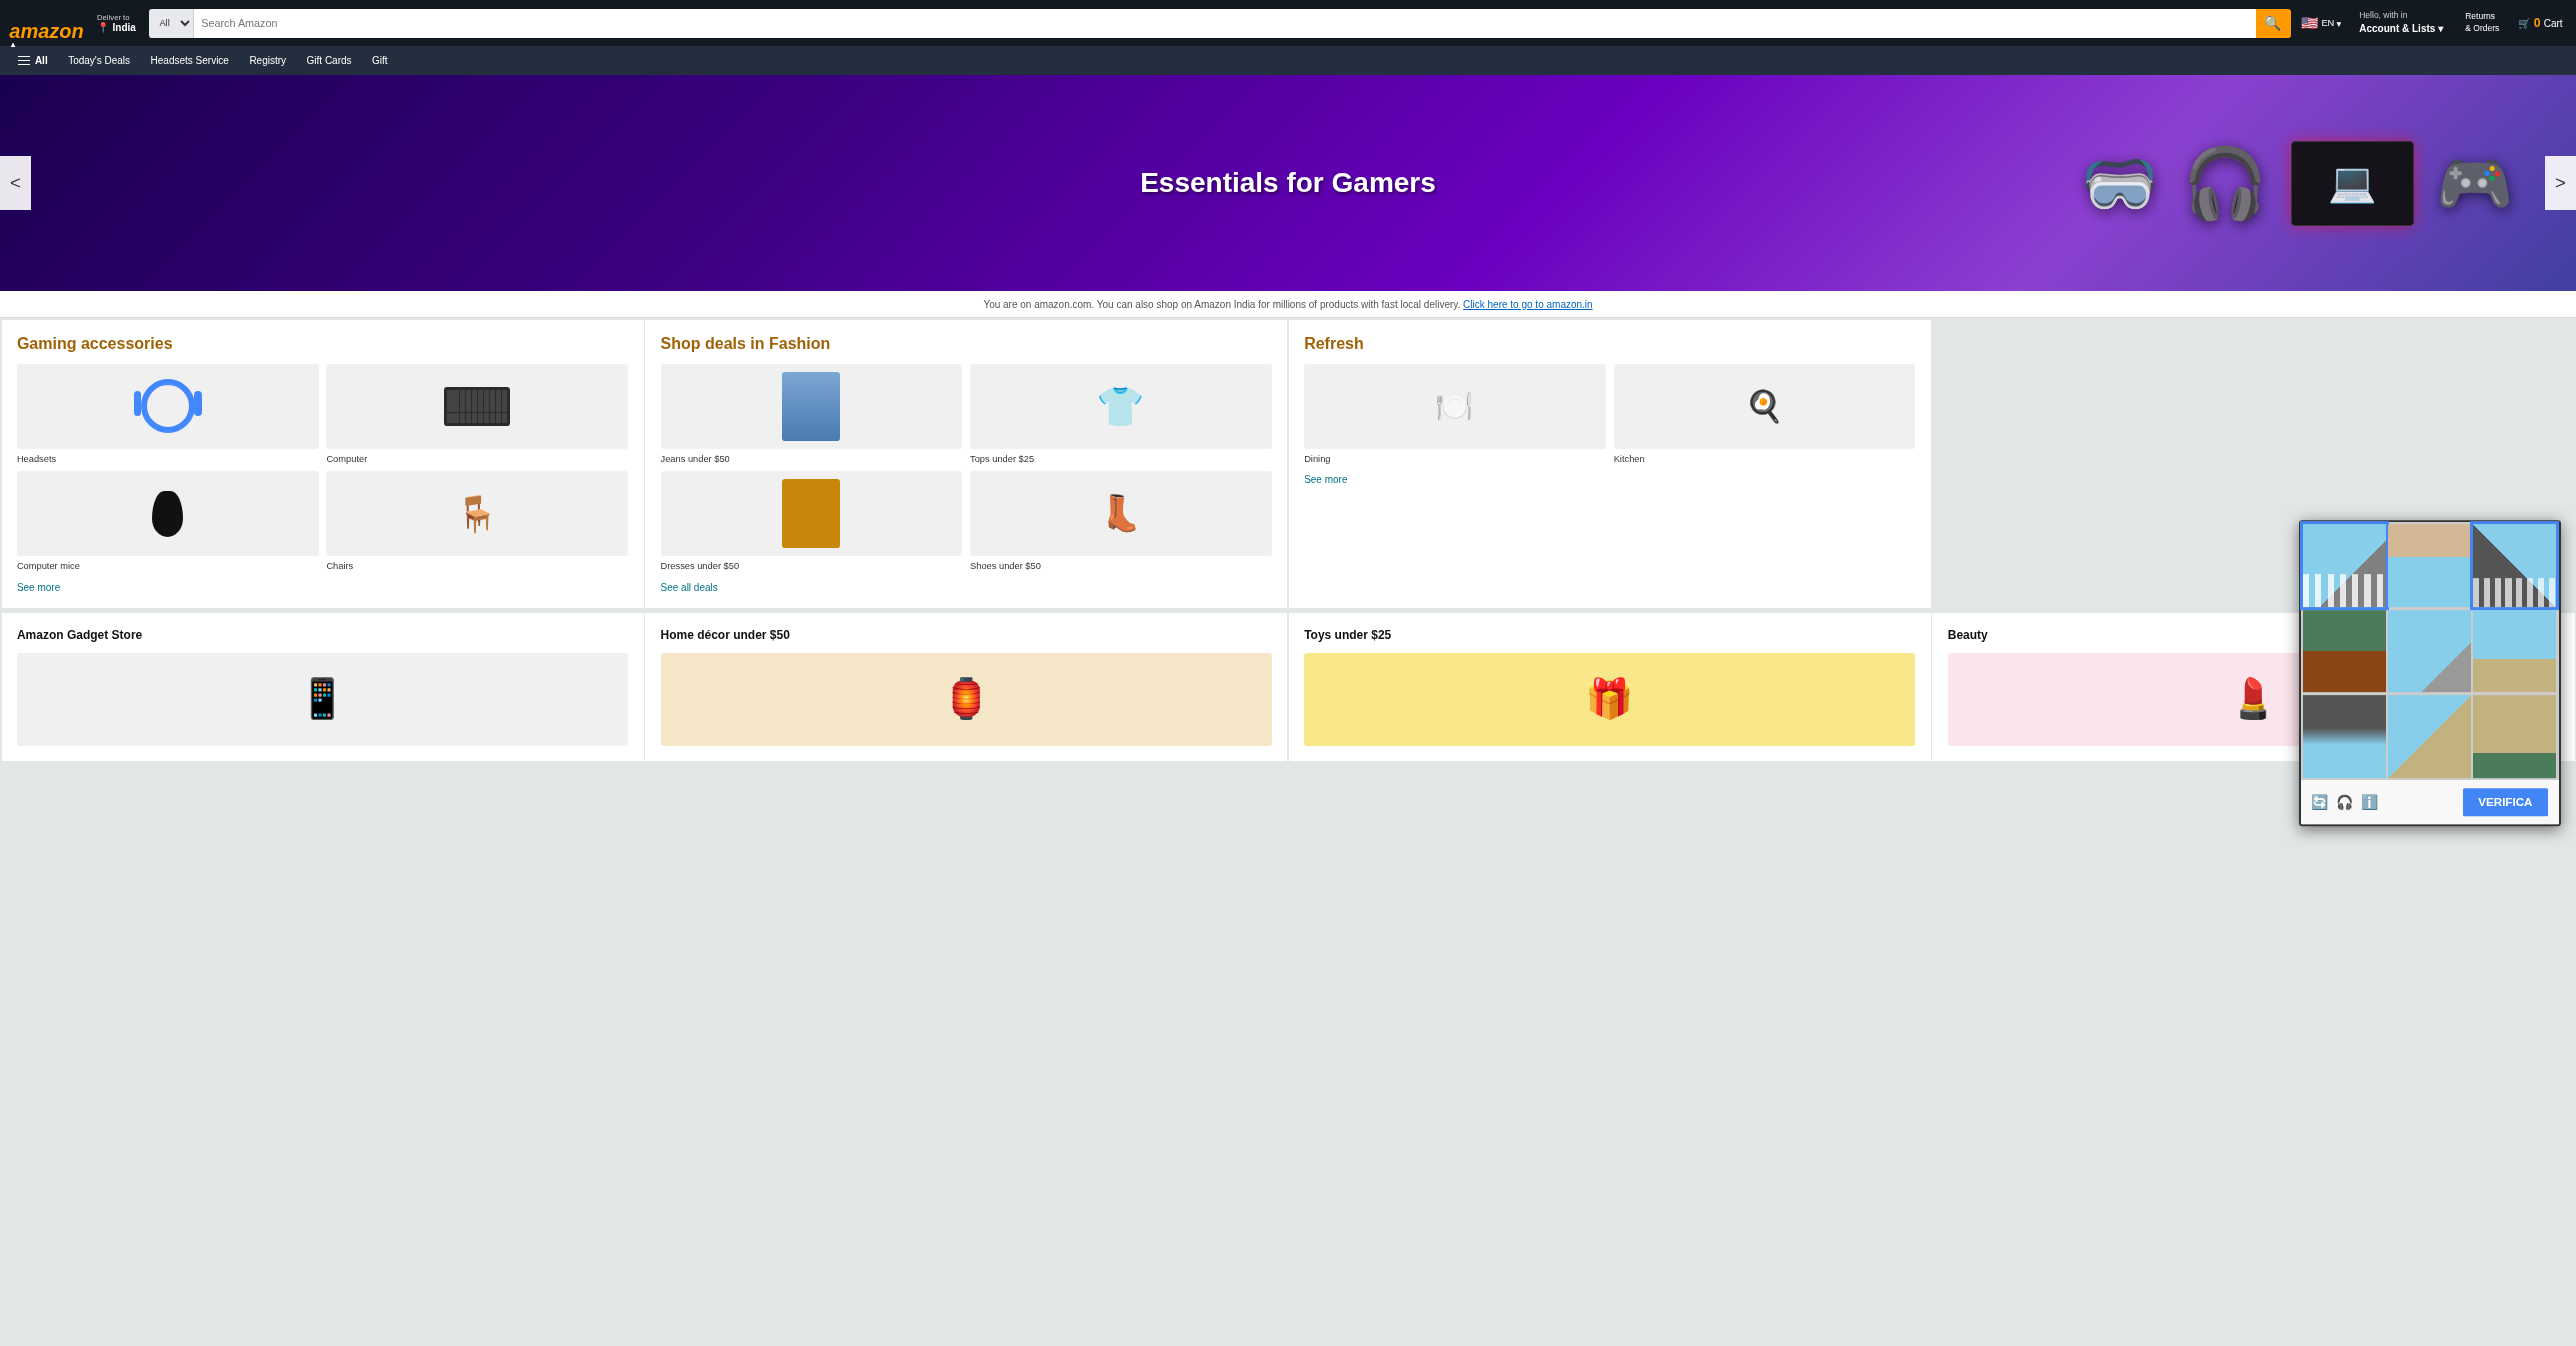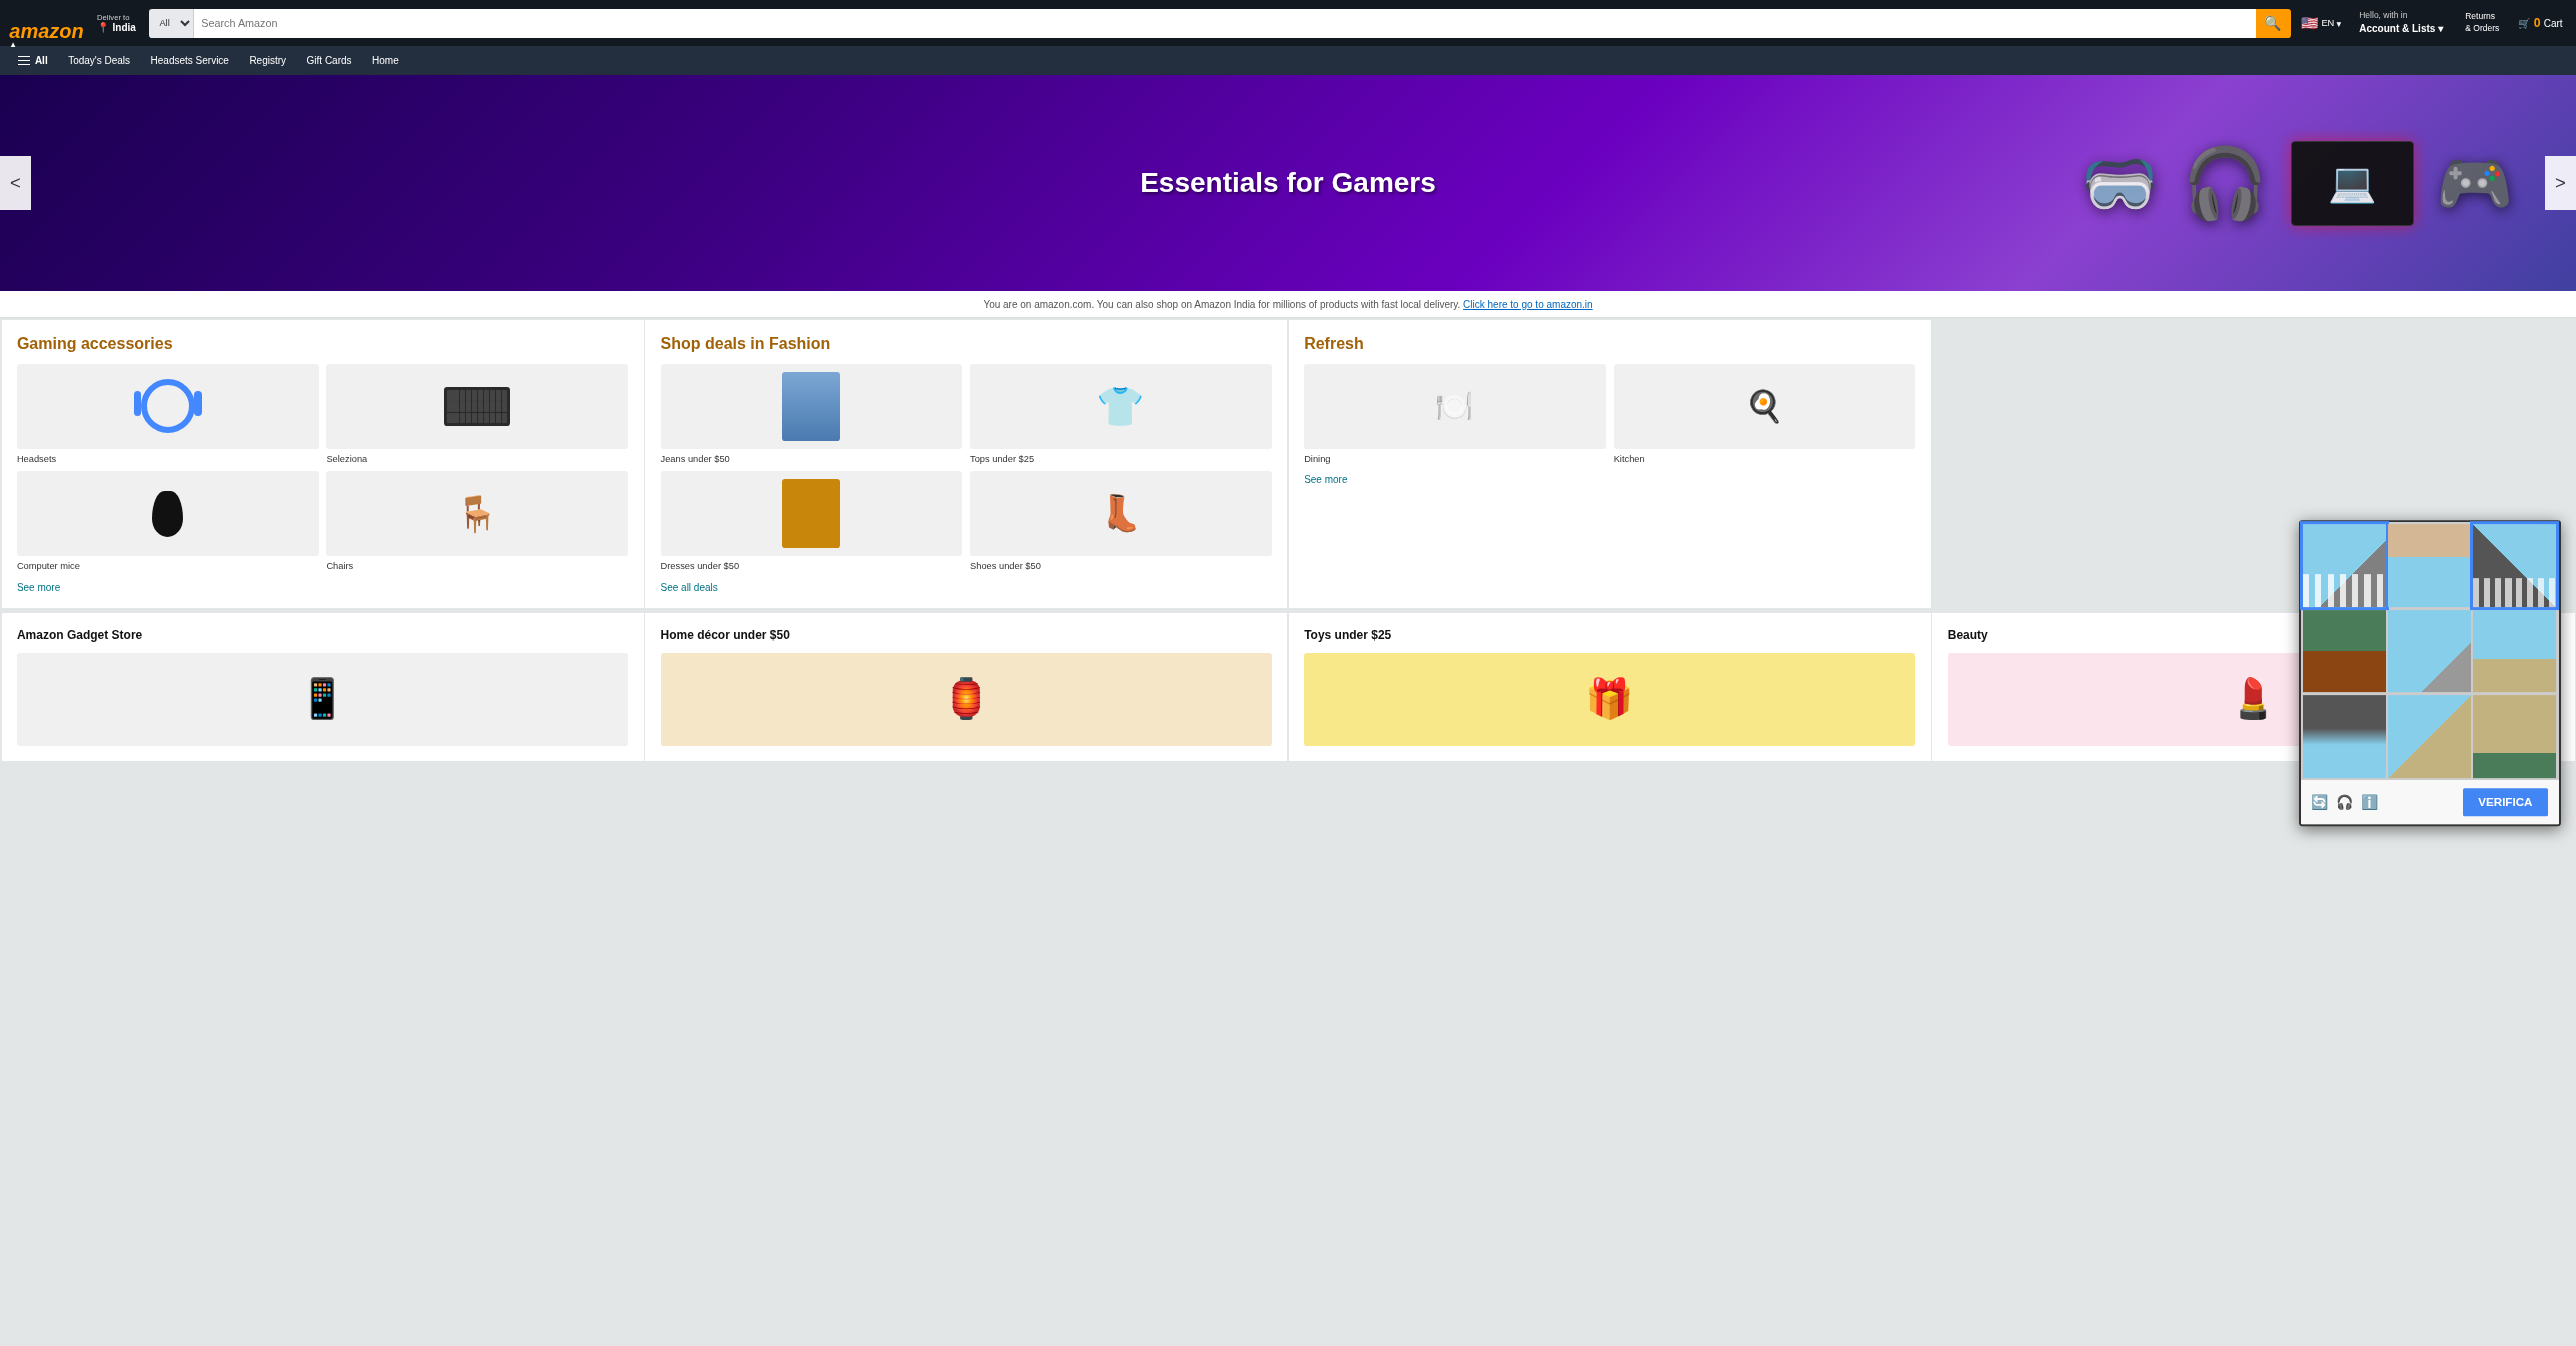--- a/index.html
+++ b/index.html
@@ -148,21 +148,21 @@
       <span></span>
         <span></span>
         <span></span>
     </div>
     <span>All</span>
   </div>
   <div class="nav-item">Today's Deals</div>
   <div class="nav-item">Headsets Service</div>
   <div class="nav-item">Registry</div>
   <div class="nav-item">Gift Cards</div>
-  <div class="nav-item">Home</div>
+  <div class="nav-item">Gift</div>
 </nav>
 
 <div class="banner">
   <button class="banner-nav left">&lt;</button>
   <div class="banner-content">
     <h2 class="banner-title">Essentials for Gamers</h2>
   </div>
 
   <div class="banner-items">
     <div style="font-size:62px; filter: drop-shadow(1.5px 3.1px 6.2px rgba(0,0,0,0.6));">🥽</div>
@@ -223,21 +223,21 @@
               <div style="background:#444;border-radius:0.8px;"></div>
               <div style="background:#444;border-radius:0.8px;"></div>
               <div style="background:#444;border-radius:0.8px;"></div>
               <div style="background:#444;border-radius:0.8px;"></div>
               <div style="background:#444;border-radius:0.8px;"></div>
               <div style="background:#444;border-radius:0.8px;"></div>
               <div style="background:#444;border-radius:0.8px;"></div>
               <div style="background:#444;border-radius:0.8px;"></div>
           </div>
         </div>
-        <span class="card-item-label">Seleziona</span>
+        <span class="card-item-label">Computer</span>
       </div>
       <div class="card-item">
         <div class="card-item-img">
           <div style="width:31px;height:46px;background:#111;border-radius:40% 40% 50% 50% / 60% 60% 40% 40%;margin:auto;"></div>
         </div>
         <span class="card-item-label">Computer mice</span>
       </div>
       <div class="card-item">
         <div class="card-item-img">
           <div style="font-size:35px; line-height:77px;">🪑</div>

